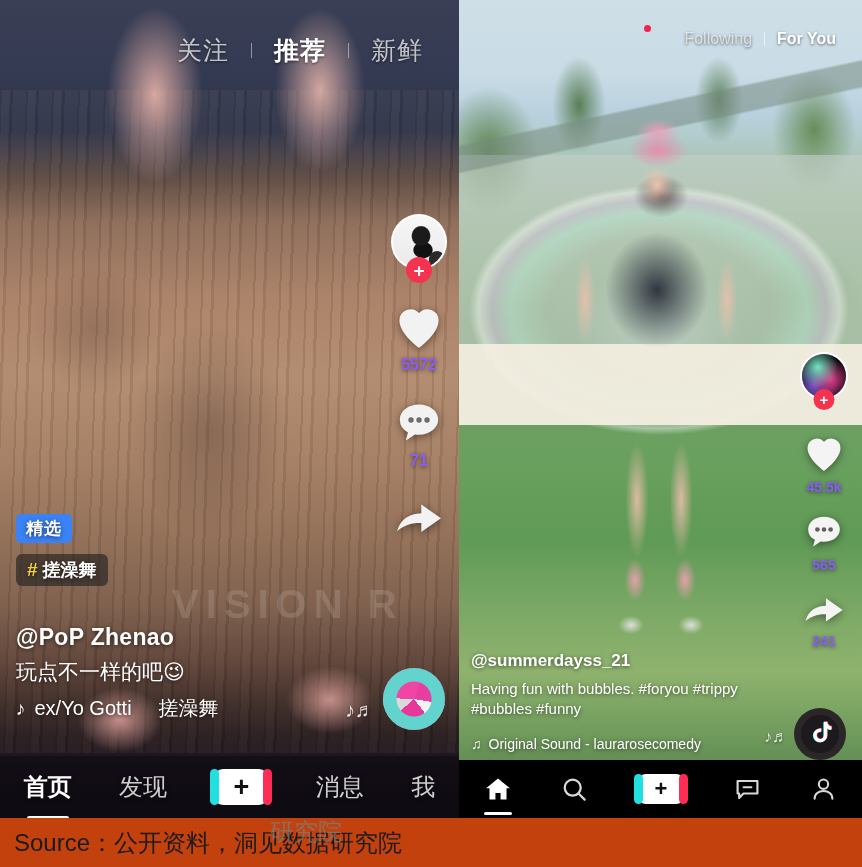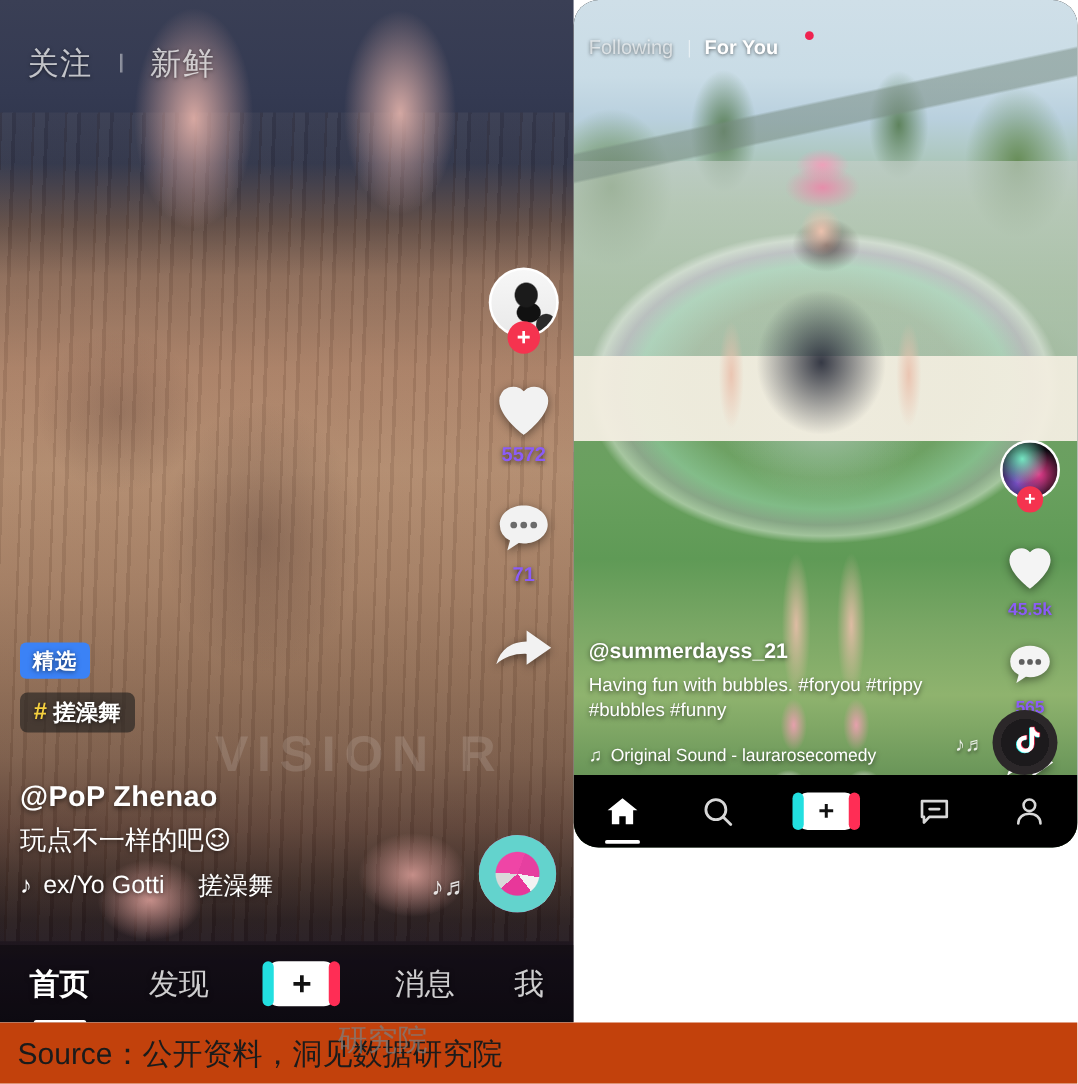--- a/index.html
+++ b/index.html
@@ -7,21 +7,21 @@
     width: 862px; height: 867px;
     background: #ffffff;
     font-family: "Liberation Sans", "DejaVu Sans", sans-serif;
     overflow: hidden;
   }
   #root { position: relative; width: 862px; height: 867px; background: #fff; }
 
   
   .panel { position: absolute; top: 0; overflow: hidden; }
   #panel-douyin { left: 0; width: 459px; height: 818px; }
-  #panel-tiktok { left: 459px; width: 403px; height: 678px; background: #000; border-radius: 20px; }
+  #panel-tiktok { left: 459px; width: 403px; height: 818px; background: #000; }
 
   
   .video-bg { position: absolute; inset: 0; }
   #dy-bg {
     background:
       
       linear-gradient(180deg, rgba(28,30,48,0.0) 0%, rgba(28,30,48,0.0) 26%, rgba(0,0,0,0.0) 26%),
       linear-gradient(180deg, #3a3f55 0%, #343a52 9%, #2d3349 16%, #5d4a44 22%,
                       #8a6a58 27%, #a87f66 36%, #b08a6e 46%, #a17c62 57%,
                       #8e6c55 66%, #7a5c4a 74%, #5b4137 81%, #3a2a26 86%,
@@ -112,21 +112,21 @@
       
       radial-gradient(ellipse 18px 13px at 172px 625px, rgba(226,226,224,.95), rgba(226,226,224,0) 70%),
       radial-gradient(ellipse 18px 13px at 232px 625px, rgba(226,226,224,.95), rgba(226,226,224,0) 70%),
       
       radial-gradient(ellipse 190px 125px at 200px 310px,
          rgba(255,255,255,0.02) 58%, rgba(190,255,235,.30) 78%,
          rgba(230,190,255,.26) 88%, rgba(255,255,255,.40) 95%, rgba(255,255,255,0) 100%);
   }
 
   
-  .top-tabs { position: absolute; left: 0; right: 14px; display: flex; justify-content: flex-start; align-items: center; }
+  .top-tabs { position: absolute; left: 0; right: 14px; display: flex; justify-content: flex-end; align-items: center; }
   .tab { color: rgba(255,255,255,.72); text-shadow: 0 1px 3px rgba(0,0,0,.55); cursor: pointer; }
   .tab.active { color: #fff; font-weight: 700; }
 
   
   #dy-tabs { top: 34px; gap: 0; }
   #dy-tabs .tab { font-size: 25px; padding: 0 22px; letter-spacing: 1px; }
   #dy-tabs .divider { width: 1px; height: 15px; background: rgba(255,255,255,.45); }
 
   
   #tt-tabs { top: 30px; gap: 0; }
@@ -292,20 +292,21 @@
 
 <div id="root">
 
   <div class="panel" id="panel-douyin">
     <div class="video-bg" id="dy-bg"></div>
     <div class="dy-watermark">VISION R</div>
 
     <div class="top-tabs" id="dy-tabs">
       <div class="tab">关注</div>
       <div class="divider"></div>
+      <div class="tab active">推荐</div>
       <div class="divider"></div>
       <div class="tab">新鲜</div>
     </div>
 
     <div class="rail" id="dy-rail">
       <div class="avatar-wrap">
         <div class="avatar" id="dy-avatar"></div>
         <div class="plus-badge" id="dy-plus">+</div>
       </div>
 

